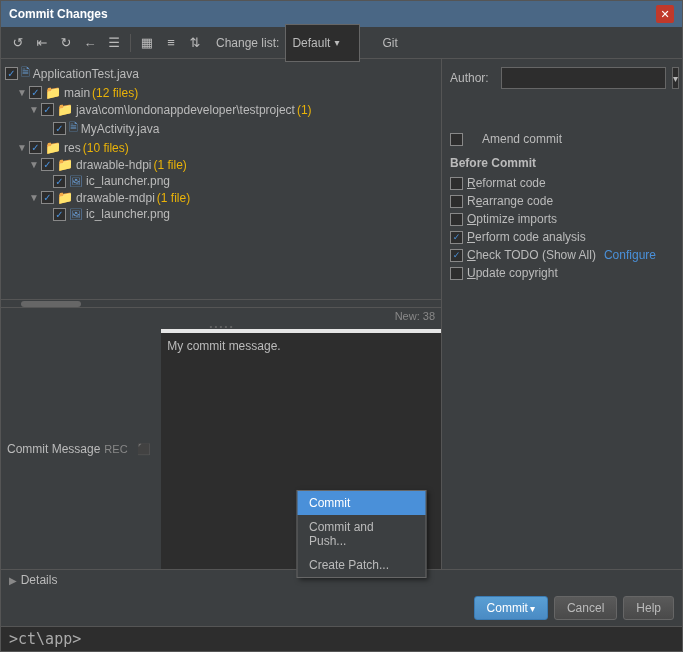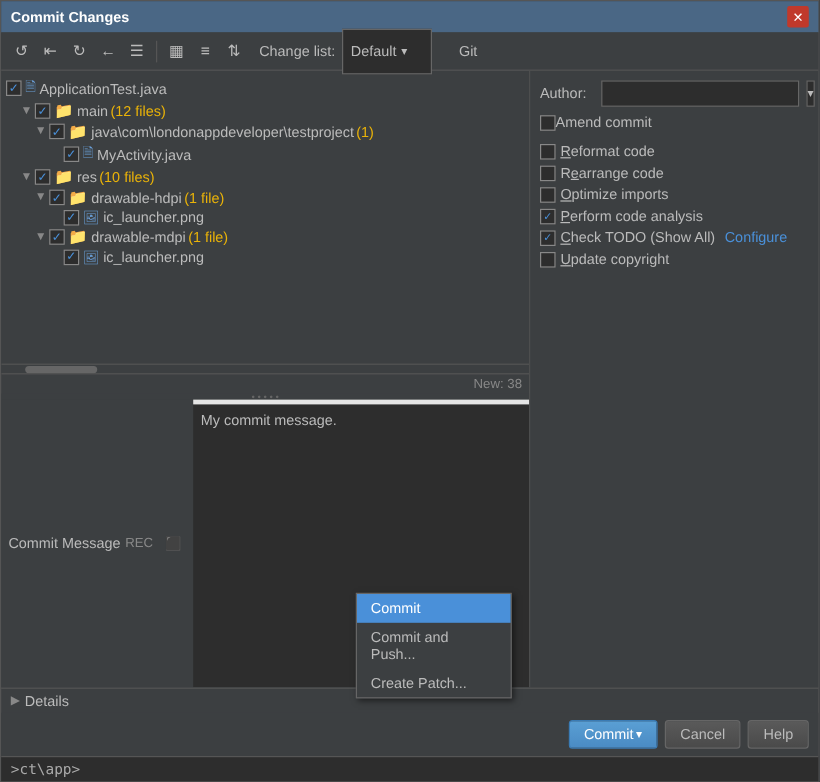--- a/index.html
+++ b/index.html
@@ -266,22 +266,23 @@
       height: 22px;
       cursor: pointer;
       display: flex;
       align-items: center;
       justify-content: center;
       font-size: 10px;
     }
     .amend-row {
       display: flex;
       align-items: center;
-      gap: 0;
-      cursor: pointer;
+      gap: 19px;
+      cursor: pointer;
+      margin-top: 37px;
     }
     .amend-checkbox {
       width: 13px;
       height: 13px;
       border: 1px solid #888;
       background: #2d2d2d;
       flex-shrink: 0;
     }
     .amend-label {
       color: #bbb;
@@ -406,21 +407,21 @@
       font-size: 12px;
     }
     .dropdown-item.active {
       background: #4a90d9;
       color: white;
     }
     .terminal-bar {
       background: #2d2d2d;
       padding: 3px 8px;
       color: #aaa;
-      font-size: 12px;
+      font-size: 15px;
       border-top: 1px solid #555;
       font-family: monospace;
     }
     .scrollbar-h {
       height: 8px;
       background: #3c3f41;
       border-top: 1px solid #555;
       display: flex;
       align-items: center;
     }
@@ -560,20 +561,21 @@
         <input class="author-input" type="text" value="" style="">
         <div class="author-dropdown">▾</div>
       </div>
 
       <div class="amend-row">
         <div class="amend-checkbox"></div>
         <span class="amend-label">Amend commit</span>
       </div>
 
       <div class="before-commit-section">
+        <div class="before-commit-title">Before Commit</div>
 
         <div class="option-row">
           <div class="option-checkbox"></div>
           <span class="option-label"><u>R</u>eformat code</span>
         </div>
 
         <div class="option-row">
           <div class="option-checkbox"></div>
           <span class="option-label">R<u>e</u>arrange code</span>
         </div>

